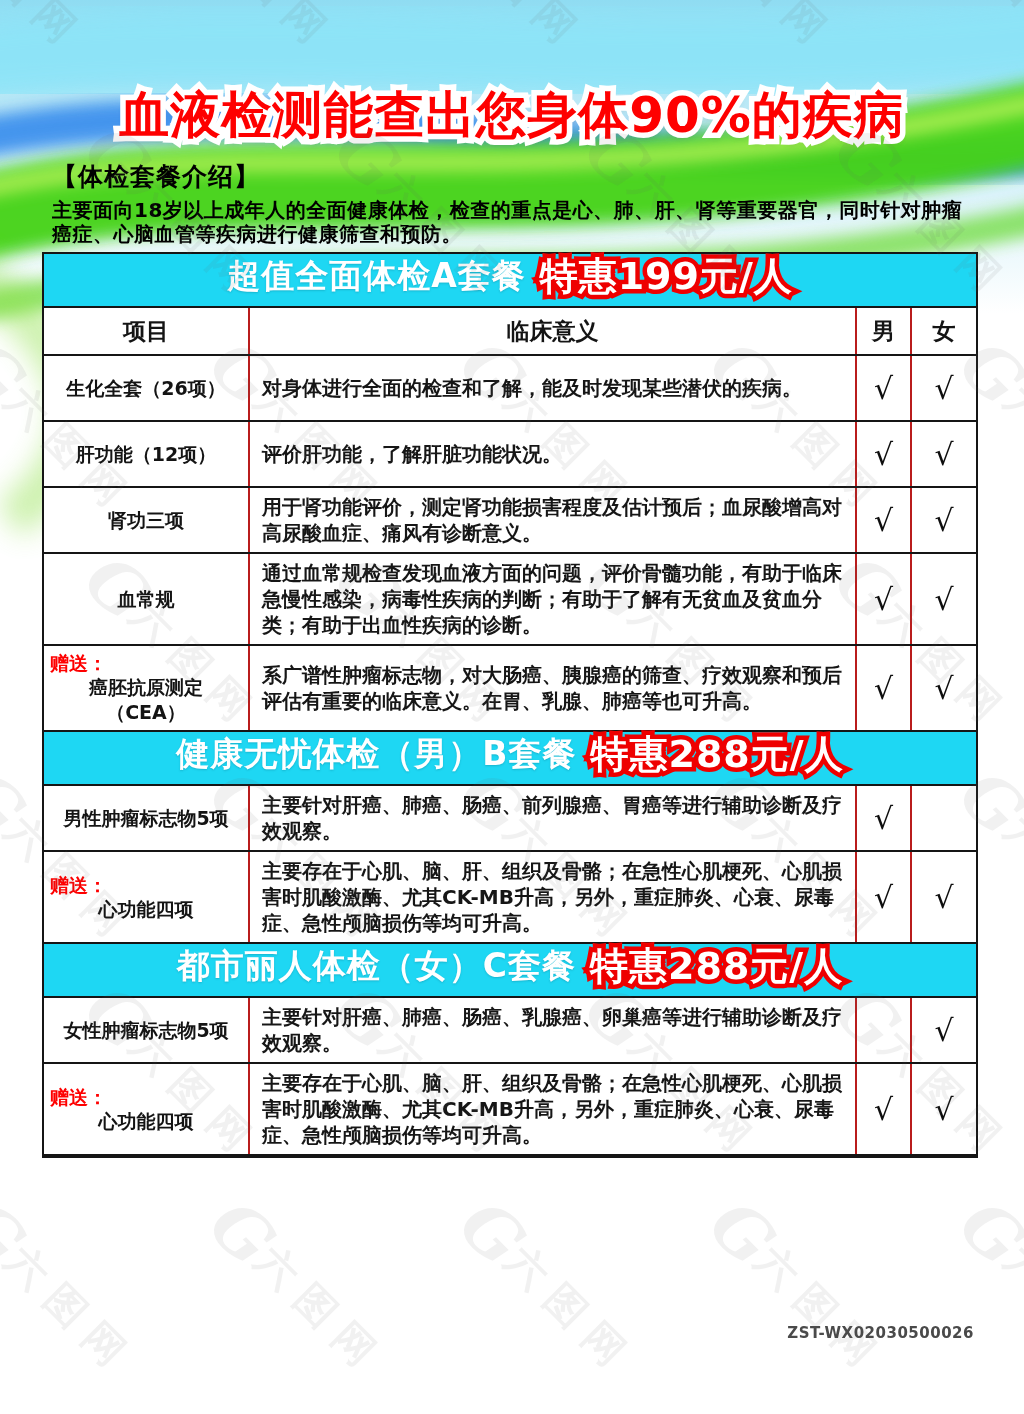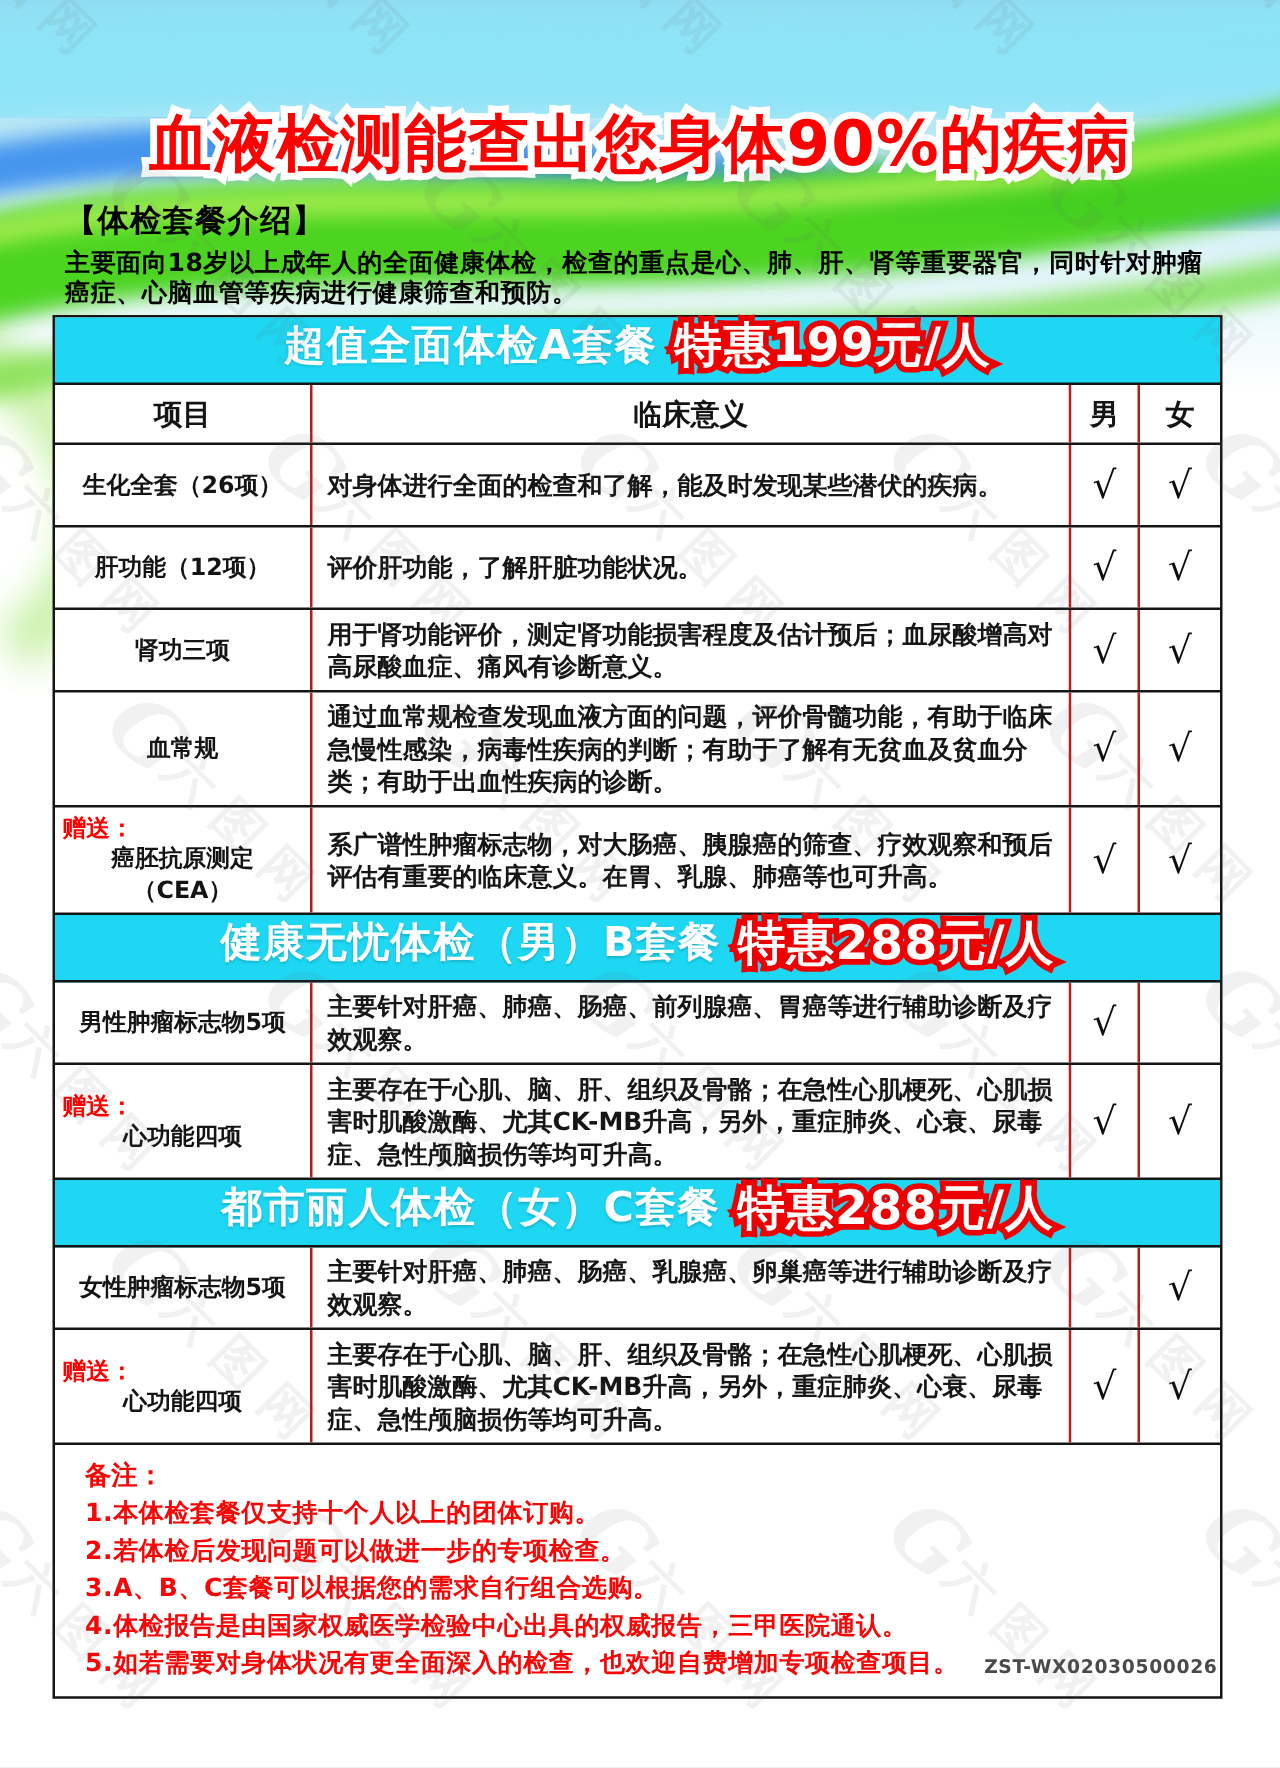--- a/index.html
+++ b/index.html
@@ -184,30 +184,20 @@
           <div class="grid trow">
             <div class="cell item-cell">
               <div class="gift-label">赠送：</div>
               <div class="item-name">心功能四项</div>
             </div>
             <div class="cell meaning-cell">主要存在于心肌、脑、肝、组织及骨骼；在急性心肌梗死、心肌损害时肌酸激酶、尤其CK-MB升高，另外，重症肺炎、心衰、尿毒症、急性颅脑损伤等均可升高。</div>
             <div class="cell check-cell">√</div>
             <div class="cell check-cell">√</div>
           </div>
         </div>
-      <div class="notes">
-        <div class="notes-heading">备注：</div>
-        <div id="notes-list">
-            <div class="note-item">1.本体检套餐仅支持十个人以上的团体订购。</div>
-            <div class="note-item">2.若体检后发现问题可以做进一步的专项检查。</div>
-            <div class="note-item">3.A、B、C套餐可以根据您的需求自行组合选购。</div>
-            <div class="note-item">4.体检报告是由国家权威医学检验中心出具的权威报告，三甲医院通认。</div>
-            <div class="note-item">5.如若需要对身体状况有更全面深入的检查，也欢迎自费增加专项检查项目。</div>
-          </div>
-      </div>
     </div>
 
     <div class="footer-code">ZST-WX02030500026</div>
   </div>
 
   <div id="watermarks" class="wm-layer">
       <div class="wm" style="left: -60px; top: -40px;"><span class="tx">六图网</span></div>
       <div class="wm" style="left: 190px; top: -40px;"><span class="tx">六图网</span></div>
       <div class="wm" style="left: 440px; top: -40px;"><span class="tx">六图网</span></div>
       <div class="wm" style="left: 690px; top: -40px;"><span class="tx">六图网</span></div>

